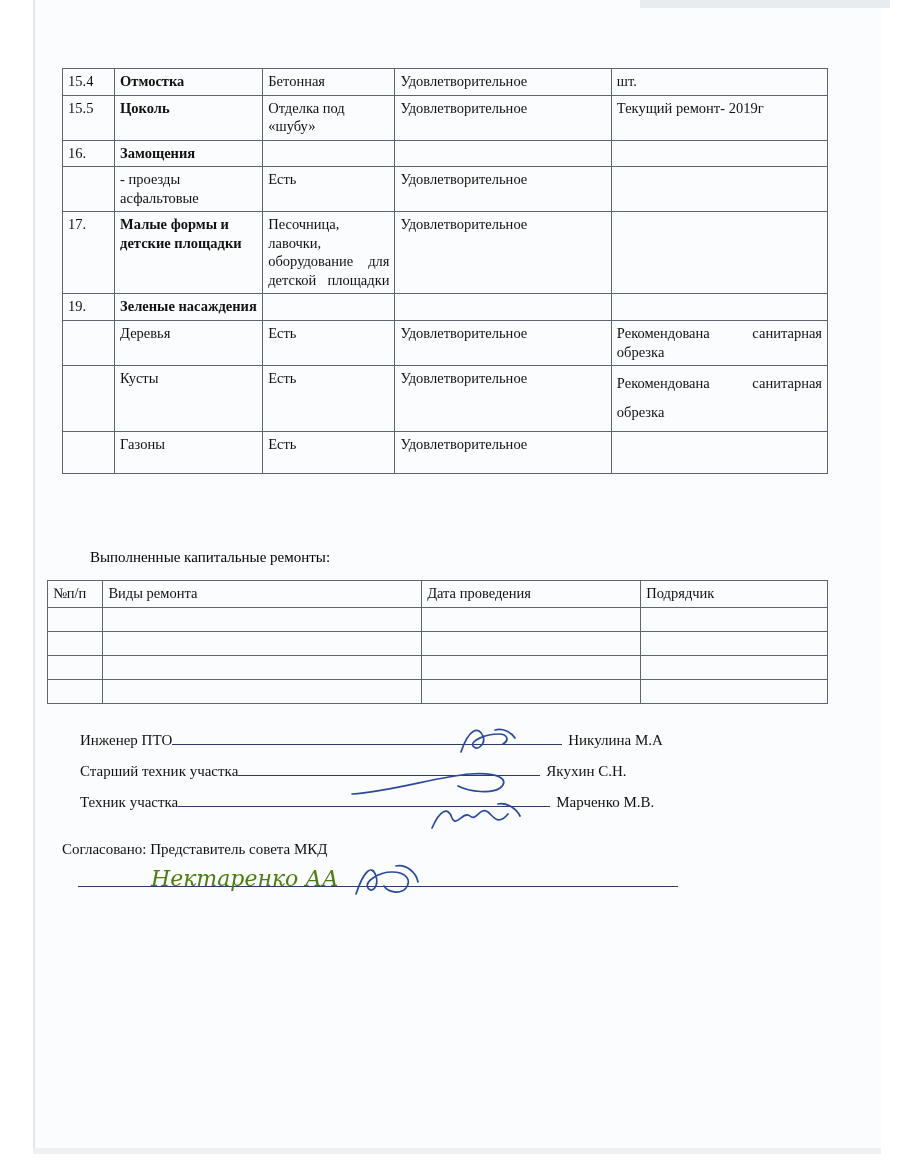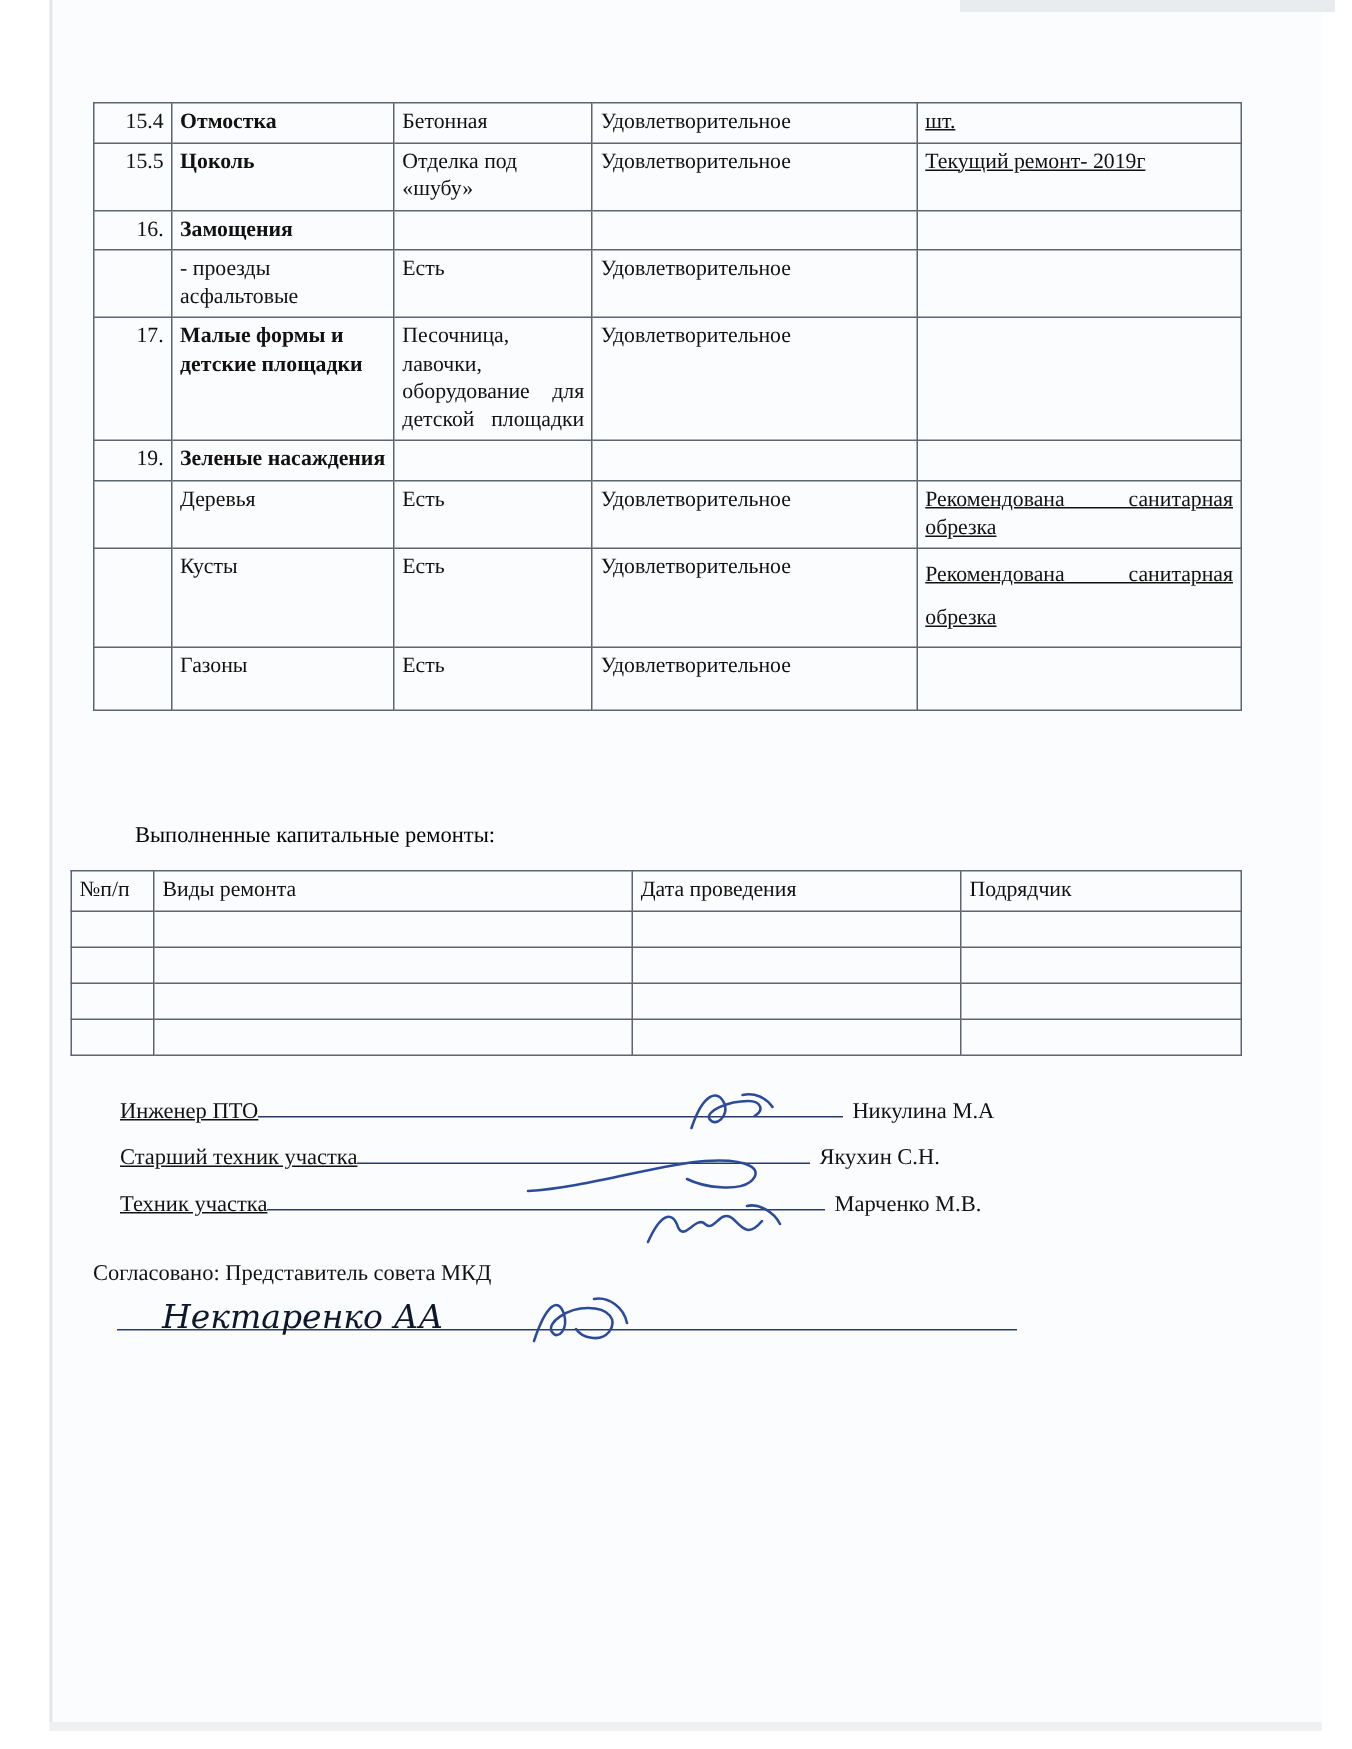--- a/index.html
+++ b/index.html
@@ -63,25 +63,25 @@
     border: 1px solid #5d6570;
     padding: 3px 5px 4px 5px;
     vertical-align: top;
     line-height: 1.28;
   }
   .t-main {
     left: 62px;
     top: 68px;
     width: 766px;
   }
-  .c-num   { width: 44px; text-align: right; }
+  .c-num   { width: 44px; text-align: left; }
   .c-name  { width: 148px; }
   .c-state { width: 128px; }
   .c-eval  { width: 220px; }
-  .c-note  { width: 226px; text-decoration: underline; }
+  .c-note  { width: 226px; }
   .bold { font-weight: bold; }
   .just { text-align: justify; text-align-last: justify; }
 
   
   .caption {
     position: absolute;
     left: 90px;
     top: 549px;
     font-size: 15px;
     color: #000000;
@@ -109,21 +109,21 @@
     top: 730px;
     width: 700px;
     font-size: 15px;
     color: #111;
   }
   .sig-row {
     position: relative;
     height: 31px;
     white-space: nowrap;
   }
-  .sig-label { display: inline-block; text-decoration: underline; }
+  .sig-label { display: inline-block; }
   .sig-line {
     display: inline-block;
     border-bottom: 1px solid #2b3a66;
     height: 14px;
     vertical-align: baseline;
   }
   .sig-name { display: inline-block; padding-left: 6px; }
 
   .approve {
     position: absolute;
@@ -137,24 +137,25 @@
     left: 78px;
     top: 886px;
     width: 600px;
     border-bottom: 1px solid #2b3a66;
     height: 0;
   }
 
   
   .hand {
     position: absolute;
-    color: #0f172a;
+    color: #4d7c0f;
     font-family: "DejaVu Serif", serif;
     font-style: italic;
     pointer-events: none;
+    margin-left: 43px;
   }
   svg.scribble { position: absolute; overflow: visible; }
   svg.scribble path { fill: none; stroke: #2c4a9a; stroke-width: 1.7; stroke-linecap: round; }
 </style>
 </head>
 <body>
 
 <div class="page">
   <div class="paper"></div>
   <div class="paper-edge-left"></div>

